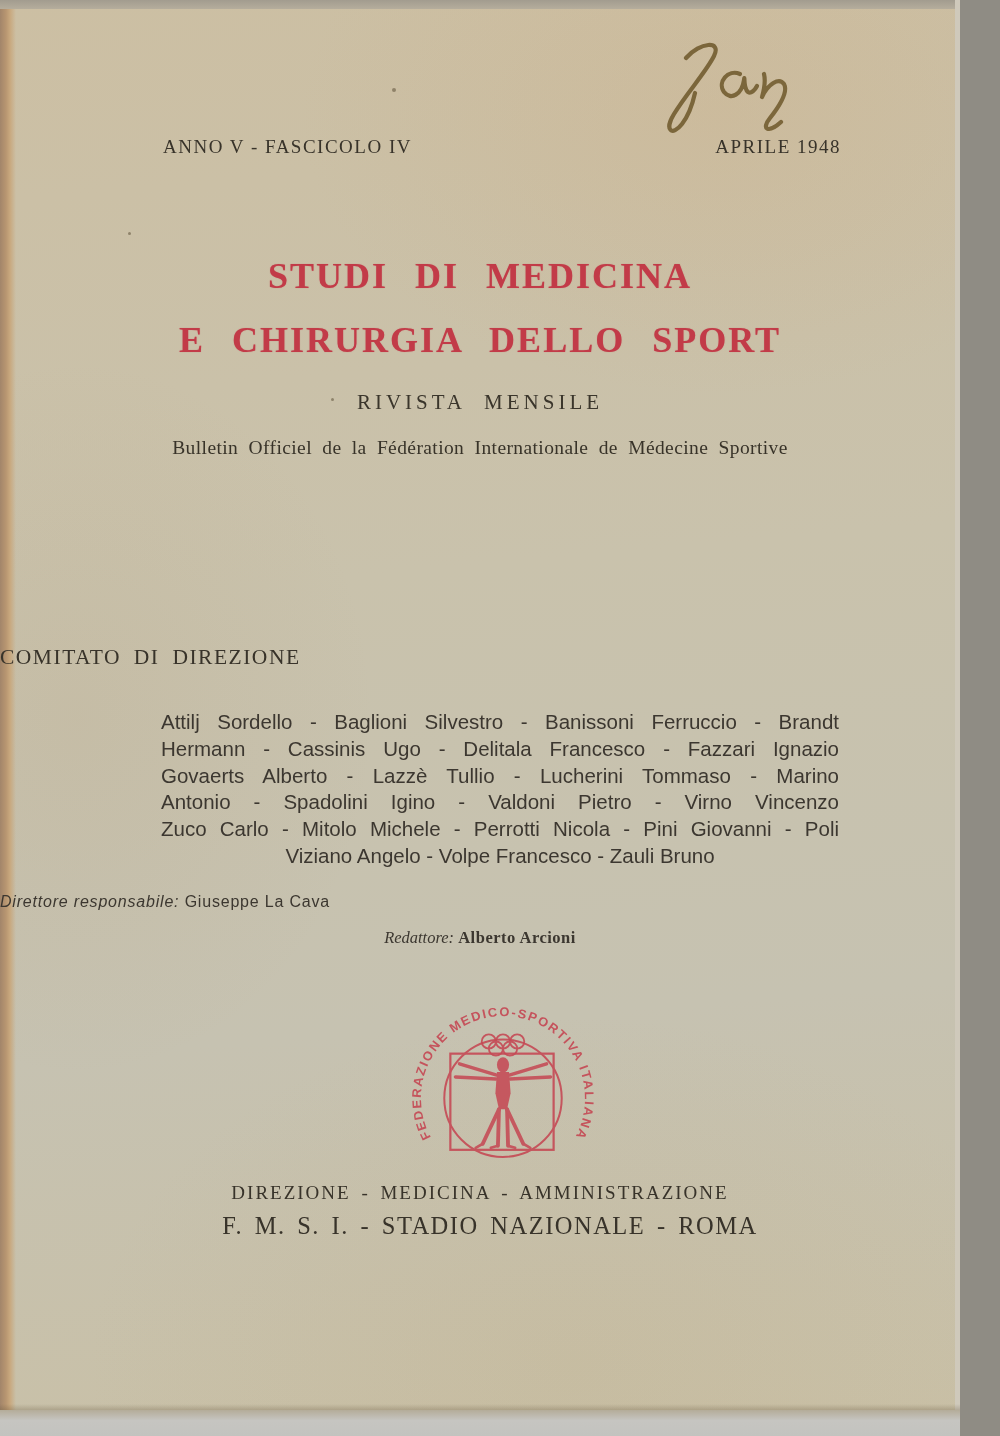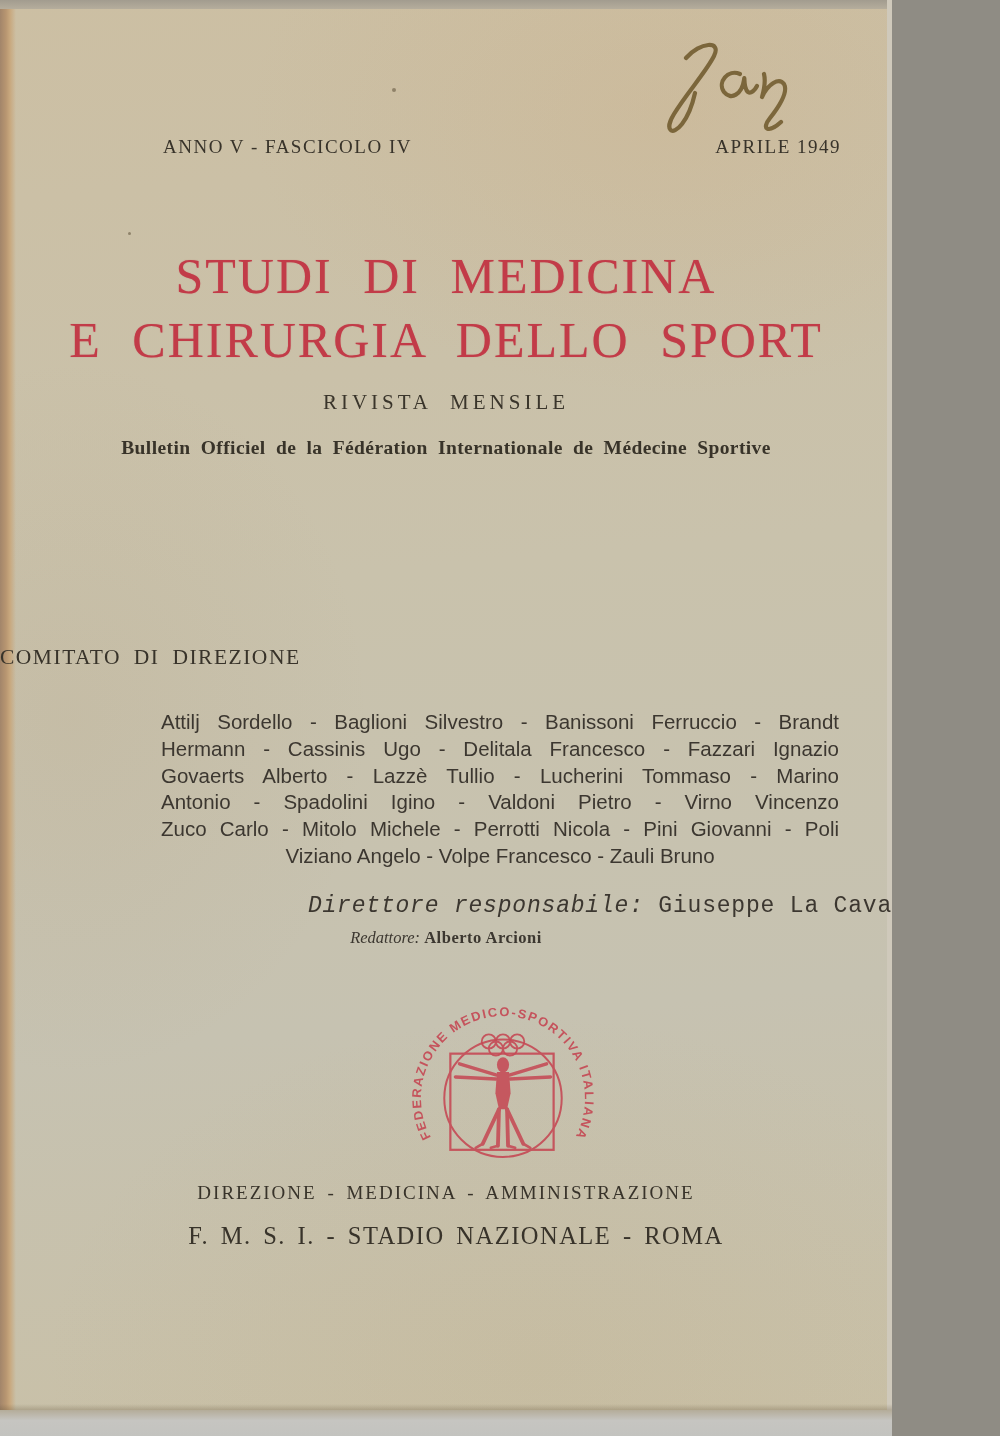--- a/index.html
+++ b/index.html
@@ -1,17 +1,17 @@
 <!DOCTYPE html>
 <html><head>
 <meta charset="utf-8">
 <style>
   html,body{margin:0;padding:0;background:#8f8c84;}
   .page{
-    position:relative;width:892px;height:1436px;overflow:hidden;
+    position:relative;width:960px;height:1436px;overflow:hidden;
     font-family:"Liberation Serif",serif;color:#3a352c;
     background:
       radial-gradient(ellipse 600px 400px at 75% 8%, rgba(205,175,135,.30), rgba(0,0,0,0) 70%),
       radial-gradient(ellipse 500px 600px at 8% 50%, rgba(170,140,100,.10), rgba(0,0,0,0) 60%),
       radial-gradient(ellipse 700px 500px at 60% 95%, rgba(190,170,130,.18), rgba(0,0,0,0) 70%),
       linear-gradient(175deg,#ccbfa3 0%,#c9c2ac 40%,#c6c2b1 70%,#c9c0a6 100%);
   }
   
   .edge-top{position:absolute;left:0;top:0;width:100%;height:9px;
     background:linear-gradient(#a29c8f,#b5ad9c);}
@@ -24,49 +24,49 @@
     background:linear-gradient(rgba(0,0,0,0),rgba(90,75,50,.25));}
   .speck{position:absolute;border-radius:50%;background:#5d5038;opacity:.55;}
 
   .handwriting{position:absolute;left:648px;top:36px;}
 
   .header-row{position:absolute;left:163px;top:136px;width:678px;
     display:flex;justify-content:space-between;
     font-size:19px;letter-spacing:1.5px;color:#38332a;}
 
   .title{position:absolute;left:0;top:244px;width:100%;text-align:center;
-    color:#c23b48;font-weight:normal;font-size:50px;line-height:64px;
+    color:#c23b48;font-weight:bold;font-size:36px;line-height:64px;
     letter-spacing:2px;word-spacing:16px;
     text-shadow:0 0 1px rgba(194,59,72,.45);}
   .subtitle{position:absolute;left:0;top:390px;width:100%;text-align:center;
     font-size:21px;letter-spacing:4px;word-spacing:10px;color:#3a352b;}
   .bulletin{position:absolute;left:0;top:437px;width:100%;text-align:center;
-    font-weight:bold;font-size:19.5px;letter-spacing:.4px;word-spacing:5px;color:#383329;}
+    font-weight:normal;font-size:19.5px;letter-spacing:.4px;word-spacing:5px;color:#383329;}
 
   .committee-heading{position:absolute;left:0;top:645px;width:100%;text-align:left;
     font-size:21.5px;letter-spacing:1.5px;word-spacing:6px;color:#38332a;}
   .committee{position:absolute;left:161px;top:697px;width:678px;
     font-family:"Liberation Sans",sans-serif;font-size:20.5px;line-height:26.8px;
     color:#3c3730;margin-top:12px;}
   .committee .c-line{text-align:justify;text-align-last:justify;}
   .committee .c-line:last-child{text-align:right;text-align-last:center;}
 
-  .director{position:absolute;left:0;top:893px;width:100%;text-align:right;
-    font-family:Liberation Mono, monospace;font-size:23px;letter-spacing:.8px;color:#3c3730;}
+  .director{position:absolute;left:0;top:893px;width:100%;text-align:left;
+    font-family:Liberation Sans, sans-serif;font-size:16px;letter-spacing:.8px;color:#3c3730;}
   .director .lbl{font-style:italic;}
   .editor{position:absolute;left:0;top:928px;width:100%;text-align:center;
     font-size:16.5px;color:#3c3730;}
   .editor .lbl{font-style:italic;}
   .editor .nm{font-weight:bold;letter-spacing:.5px;}
 
   .logo{position:absolute;left:401px;top:1000px;opacity:.92;}
 
   .footer{position:absolute;left:0;top:1182px;width:100%;text-align:center;color:#38332a;}
   .footer .f1{font-size:19px;letter-spacing:2px;word-spacing:4px;}
-  .footer .f2{font-size:24.5px;letter-spacing:1.5px;word-spacing:4px;margin-top:18px;padding-left:20px;}
+  .footer .f2{font-size:24.5px;letter-spacing:1.5px;word-spacing:4px;margin-top:8px;padding-left:20px;}
 </style>
 </head>
 <body>
 
 <div class="page">
 
   <div class="edge-left"></div>
   <div class="edge-top"></div>
   <div class="edge-right"></div>
   <div class="edge-bottom-shadow"></div>
@@ -79,21 +79,21 @@
   <svg class="handwriting" width="160" height="100" viewBox="0 0 160 100">
     <g fill="none" stroke="#6a5426" stroke-width="4.2" stroke-linecap="round" stroke-linejoin="round" opacity="0.82">
       <path d="M 38,22 C 52,6 74,4 66,20 C 58,36 38,58 26,78 C 16,94 24,101 34,88 C 41,79 45,66 47,57"></path>
       <path d="M 92,38 C 80,33 69,46 76,56 C 83,65 94,58 96,44 C 97,37 95,52 100,56 C 103,58 107,54 109,50"></path>
       <path d="M 116,38 C 118,46 116,54 114,61 C 120,48 131,41 136,48 C 140,55 133,68 122,82 C 113,93 120,98 133,86"></path>
     </g>
   </svg>
 
   <div class="header-row">
     <span>ANNO V - FASCICOLO IV</span>
-    <span>APRILE 1949</span>
+    <span>APRILE 1948</span>
   </div>
 
   <div class="title">
     <div>STUDI DI MEDICINA</div>
     <div>E CHIRURGIA DELLO SPORT</div>
   </div>
 
   <div class="subtitle">RIVISTA MENSILE</div>
   <div class="bulletin">Bulletin Officiel de la Fédération Internationale de Médecine Sportive</div>
 

